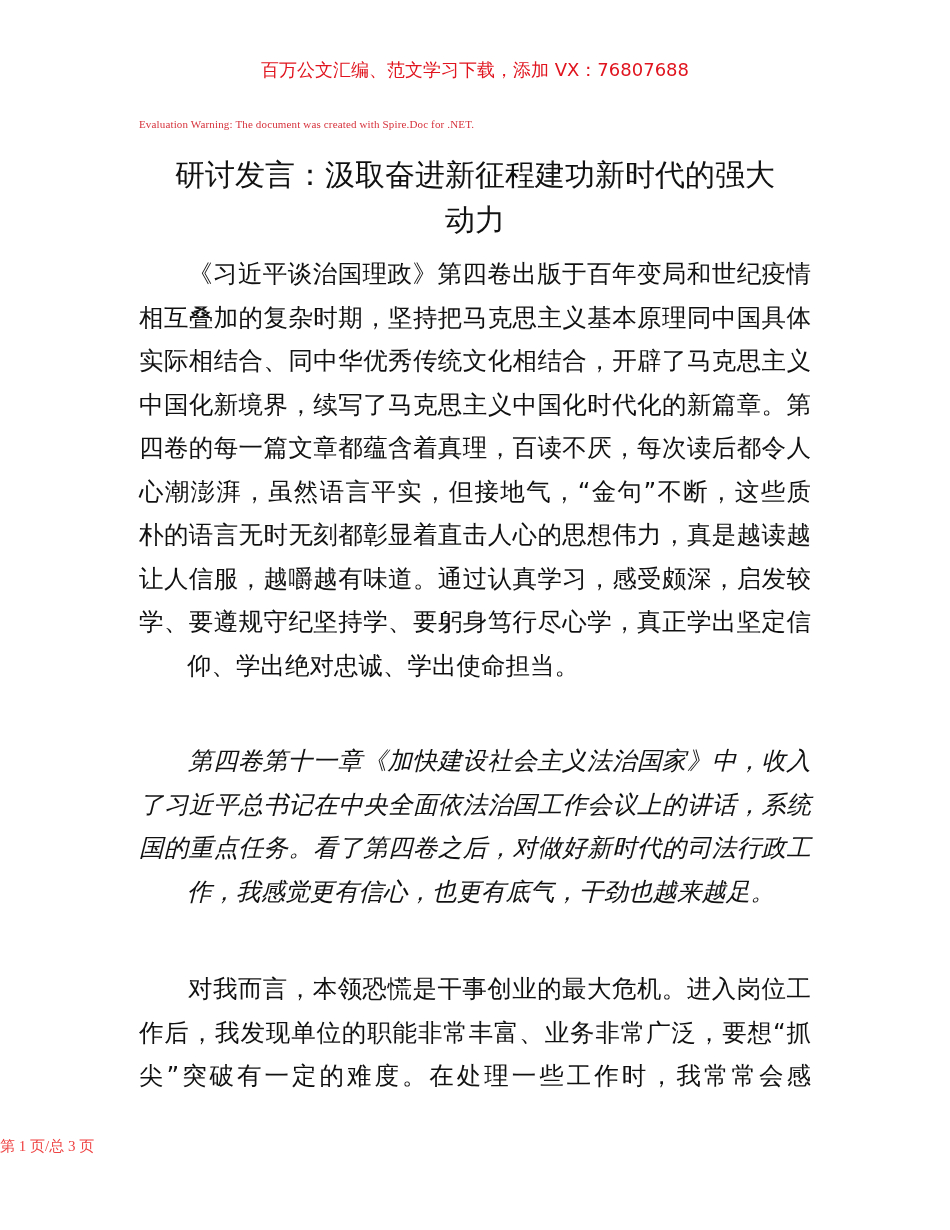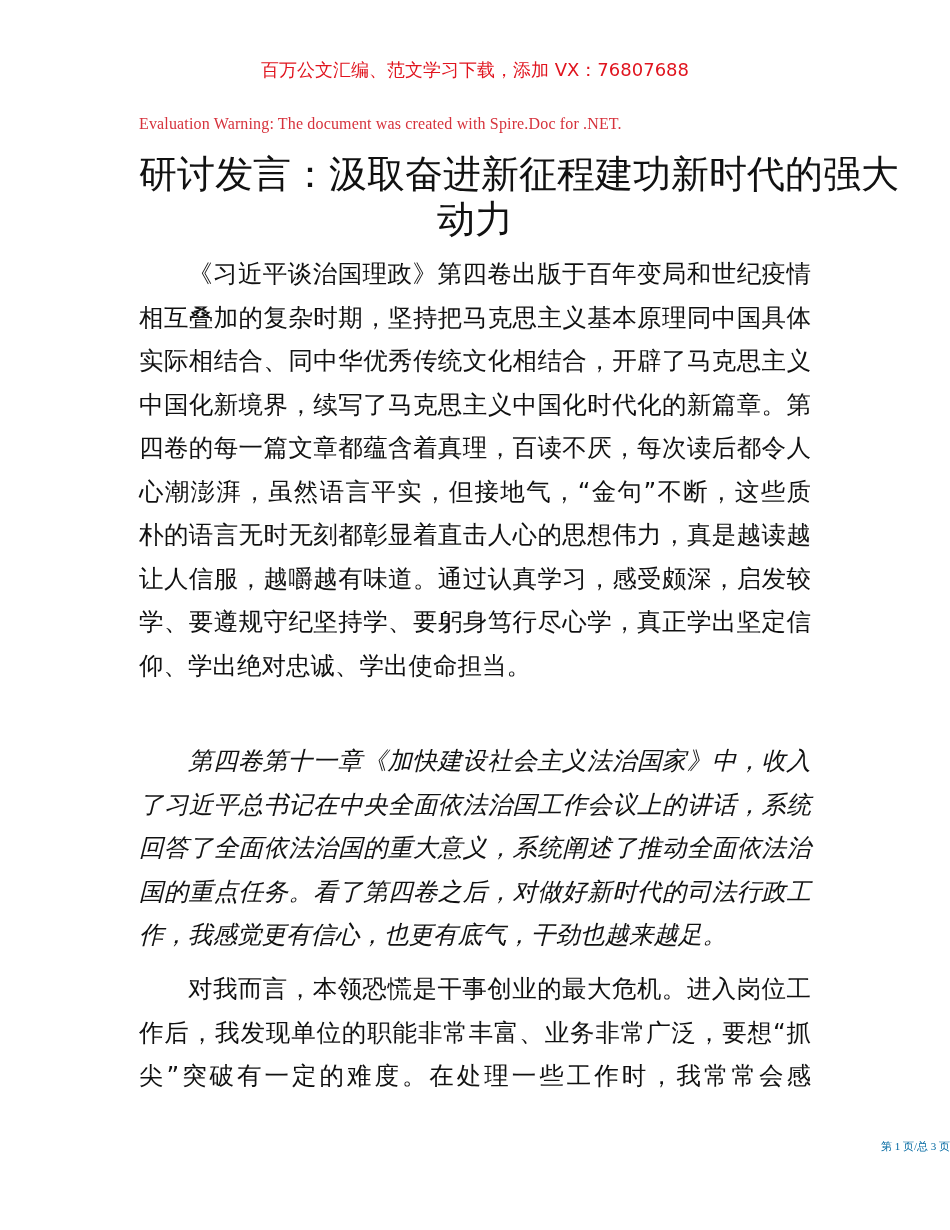--- a/index.html
+++ b/index.html
@@ -31,34 +31,34 @@
       font-size: 18px;
       line-height: 28px;
       white-space: nowrap;
     }
     .eval-warning {
       position: absolute;
       top: 112px;
       left: 139px;
       color: #d6323c;
       font-family: "Liberation Serif", "DejaVu Serif", serif;
-      font-size: 16px;
+      font-size: 11px;
       line-height: 24px;
       white-space: nowrap;
       letter-spacing: 0.15px;
     }
     .title {
       position: absolute;
       top: 152px;
       left: 139px;
       width: 672px;
       text-align: center;
       color: #111111;
       font-family: "DejaVu Sans", "Liberation Sans", sans-serif;
-      font-size: 38px;
+      font-size: 30px;
       line-height: 45px;
     }
     .title .tline {
       display: block;
       white-space: nowrap;
     }
     .body {
       position: absolute;
       left: 139px;
       width: 672px;
@@ -77,30 +77,31 @@
       white-space: nowrap;
       text-align: justify;
       text-align-last: justify;
       height: 43.5px;
     }
     .line.first {
       padding-left: 49px;
     }
     .line.last {
       text-align-last: left;
+      margin-left: 48px;
     }
     .footer {
       position: absolute;
       top: 1135px;
       left: 0;
       width: 950px;
-      text-align: right;
-      color: #0369a1;
+      text-align: left;
+      color: #ef4444;
       font-family: "Liberation Serif", "DejaVu Serif", serif;
-      font-size: 11px;
+      font-size: 15px;
       line-height: 22px;
       white-space: nowrap;
     }
   </style>
 </head>
 <body>
 
 <div class="page">
 
   <div class="header-ad">百万公文汇编、范文学习下载，添加 VX：76807688</div>
@@ -123,21 +124,20 @@
       <span class="line">心潮澎湃，虽然语言平实，但接地气，“金句”不断，这些质</span>
       <span class="line">朴的语言无时无刻都彰显着直击人心的思想伟力，真是越读越</span>
       <span class="line">让人信服，越嚼越有味道。通过认真学习，感受颇深，启发较</span>
       <span class="line">学、要遵规守纪坚持学、要躬身笃行尽心学，真正学出坚定信</span>
       <span class="line last">仰、学出绝对忠诚、学出使命担当。</span>
     </div>
 
     <div class="para" style="top:487px;font-style:italic;">
       <span class="line first">第四卷第十一章《加快建设社会主义法治国家》中，收入</span>
       <span class="line">了习近平总书记在中央全面依法治国工作会议上的讲话，系统</span>
-      <span class="line">回答了全面依法治国的重大意义，系统阐述了推动全面依法治</span>
       <span class="line">国的重点任务。看了第四卷之后，对做好新时代的司法行政工</span>
       <span class="line last">作，我感觉更有信心，也更有底气，干劲也越来越足。</span>
     </div>
 
     <div class="para" style="top:715px;">
       <span class="line first">对我而言，本领恐慌是干事创业的最大危机。进入岗位工</span>
       <span class="line">作后，我发现单位的职能非常丰富、业务非常广泛，要想“抓</span>
       <span class="line">尖”突破有一定的难度。在处理一些工作时，我常常会感</span>
     </div>
 

